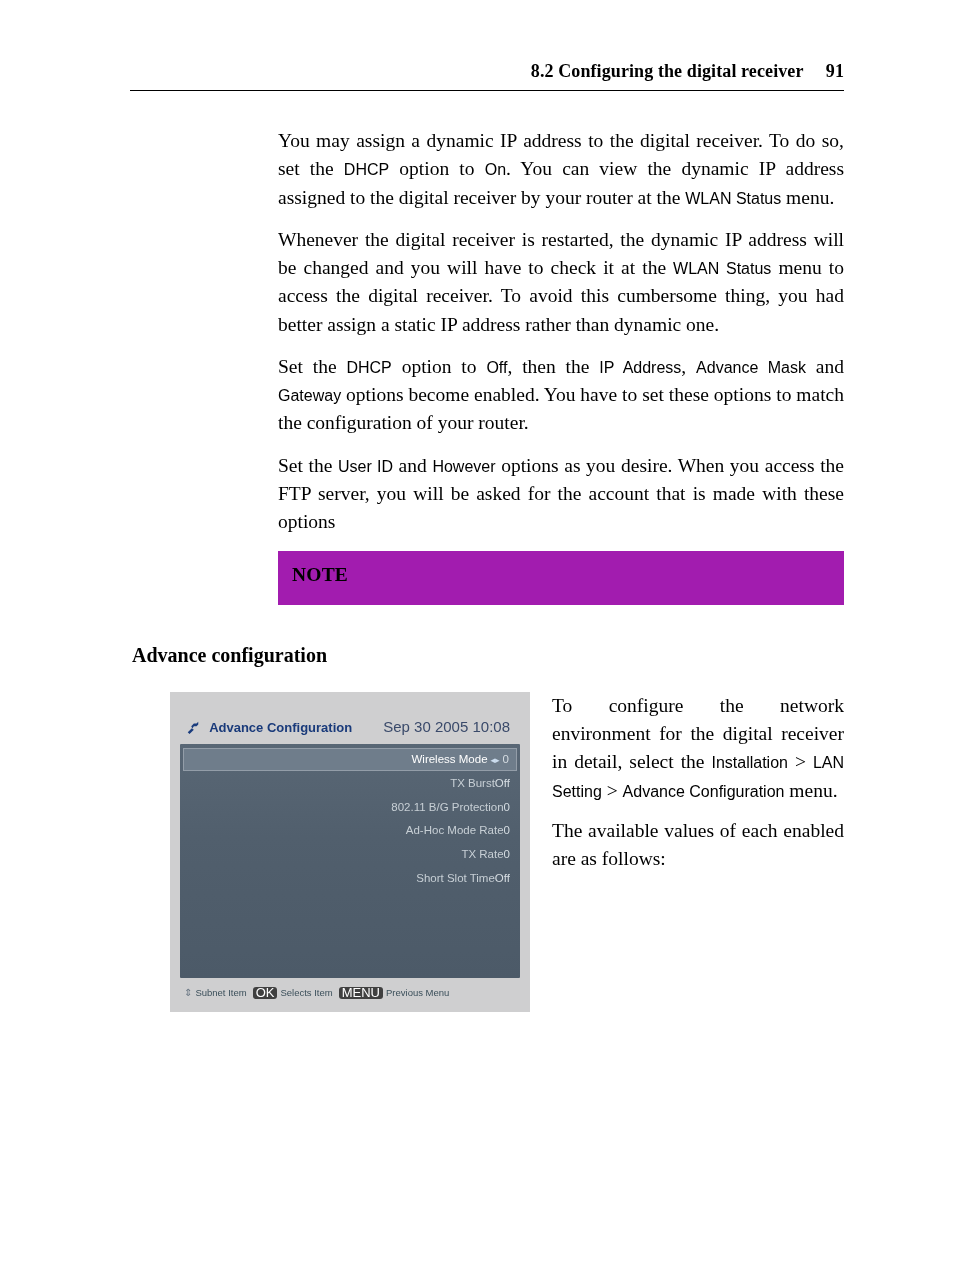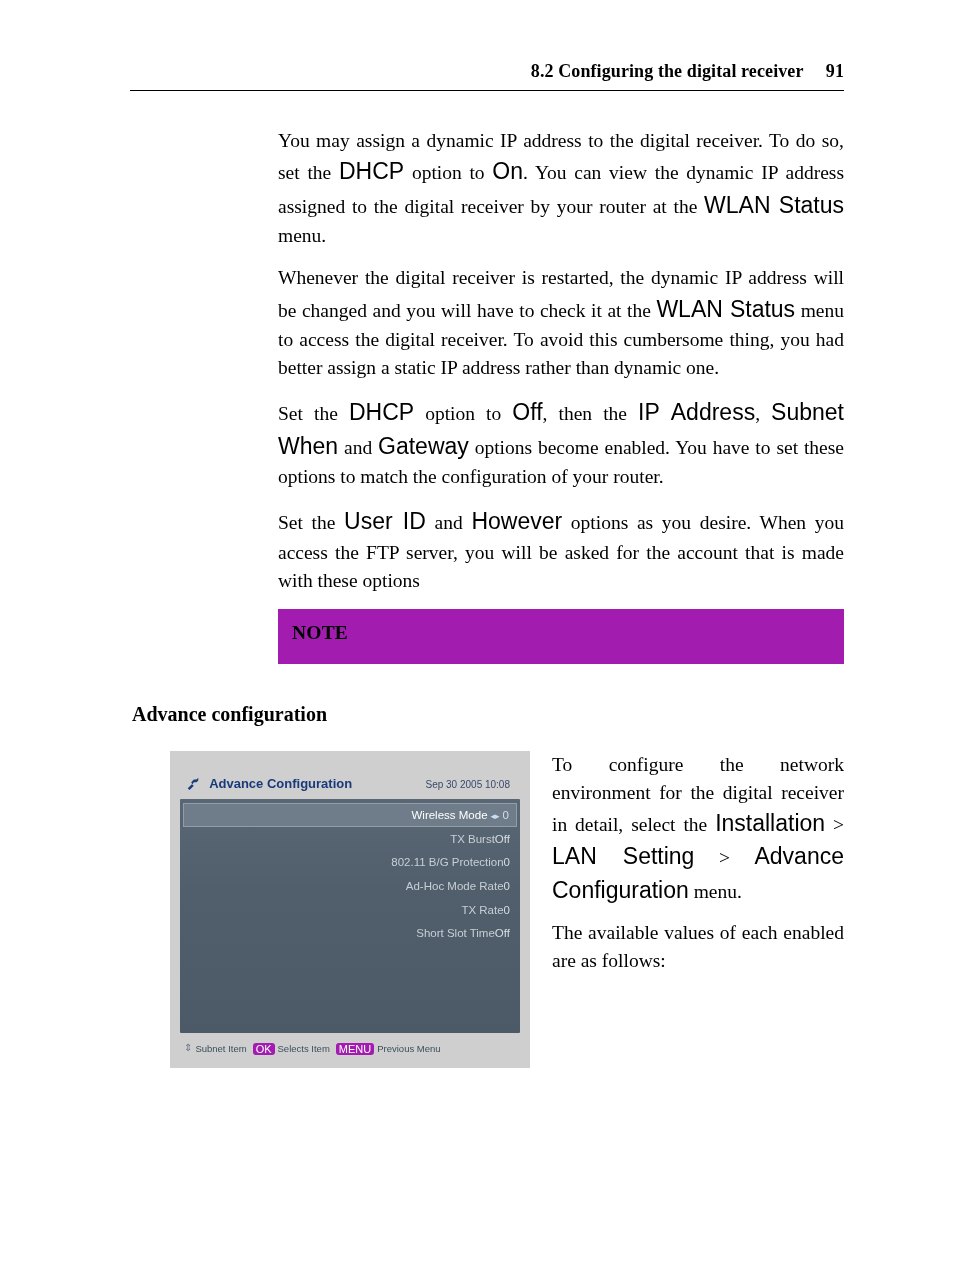--- a/index.html
+++ b/index.html
@@ -27,21 +27,21 @@
   .running-head .pagenum { padding-left: 18px; }
   hr.head-rule {
     border: none;
     border-top: 1.4px solid #000;
     margin: 0 0 36px 0;
   }
   .body-col {
     margin-left: 148px; 
   }
   .para { text-align: justify; margin: 0 0 14px 0; }
-  .ui-term { font-family: Arial, Helvetica, sans-serif; font-size: 23px; }
+  .ui-term { font-family: Arial, Helvetica, sans-serif; font-size: 16px; }
   .note-box {
     background: #a21caf;
     padding: 10px 14px 12px 14px;
     margin-top: 10px;
   }
   .note-title { font-weight: 700; margin-bottom: 4px; letter-spacing: .2px; }
   .note-body { text-align: justify; }
 
   h3.subhead {
     font-size: 20px;
@@ -76,21 +76,21 @@
     color: #193a7a;
     font-weight: 700;
     font-size: 13px;
   }
   .sc-title-row .sc-icon {
     display: inline-block;
     width: 14px; height: 14px;
     margin-right: 6px;
     vertical-align: -2px;
   }
-  .sc-date { font-weight: 400; font-size: 10px; color: #3a4a6a; }
+  .sc-date { font-weight: 400; font-size: 15px; color: #3a4a6a; }
   .sc-list {
     background: linear-gradient(#596775, #515f6d 40%, #4c5a68);
     padding: 4px 0 88px 0;
     border-radius: 1px;
   }
   .sc-row {
     display: flex;
     justify-content: flex-end;
     font-size: 11.5px;
     color: #c7cfd5;
@@ -119,24 +119,24 @@
     align-items:center;
     color: #3b4f5a;
   }
   .hint-chip {
     display:inline-flex;
     align-items:center;
     gap:3px;
     color:#3b4f5a;
   }
   .chip {
-    background:#a21caf;
+    background:#404040;
     color:#fff;
     border-radius:3px;
-    font-size:11px;
+    font-size:13px;
     padding:0 3px;
     line-height:12px;
   }
   .updown {
     font-size: 10px;
     color:#6a7784;
   }
 </style>
 </head>
 <body>
@@ -153,21 +153,21 @@
 
     <p class="para">
       <span>You may assign a dynamic IP address to the digital receiver. To do so, set the </span><span class="ui-term">DHCP</span><span> option to </span><span class="ui-term">On</span><span>. You can view the dynamic IP address assigned to the digital receiver by your router at the </span><span class="ui-term">WLAN Status</span><span> menu.</span>
     </p>
 
     <p class="para">
       <span>Whenever the digital receiver is restarted, the dynamic IP address will be changed and you will have to check it at the </span><span class="ui-term">WLAN Status</span><span> menu to access the digital receiver. To avoid this cumbersome thing, you had better assign a static IP address rather than dynamic one.</span>
     </p>
 
     <p class="para">
-      <span>Set the </span><span class="ui-term">DHCP</span><span> option to </span><span class="ui-term">Off</span><span>, then the </span><span class="ui-term">IP Address</span><span>, </span><span class="ui-term">Subnet When</span><span> and </span><span class="ui-term">Gateway</span><span> options become enabled. You have to set these options to match the configuration of your router.</span>
+      <span>Set the </span><span class="ui-term">DHCP</span><span> option to </span><span class="ui-term">Off</span><span>, then the </span><span class="ui-term">IP Address</span><span>, </span><span class="ui-term">Advance Mask</span><span> and </span><span class="ui-term">Gateway</span><span> options become enabled. You have to set these options to match the configuration of your router.</span>
     </p>
 
     <p class="para">
       <span>Set the </span><span class="ui-term">User ID</span><span> and </span><span class="ui-term">However</span><span> options as you desire. When you access the FTP server, you will be asked for the account that is made with these options</span>
     </p>
 
     <div class="note-box">
       <div class="note-title">NOTE</div>
     </div>
   </div>

